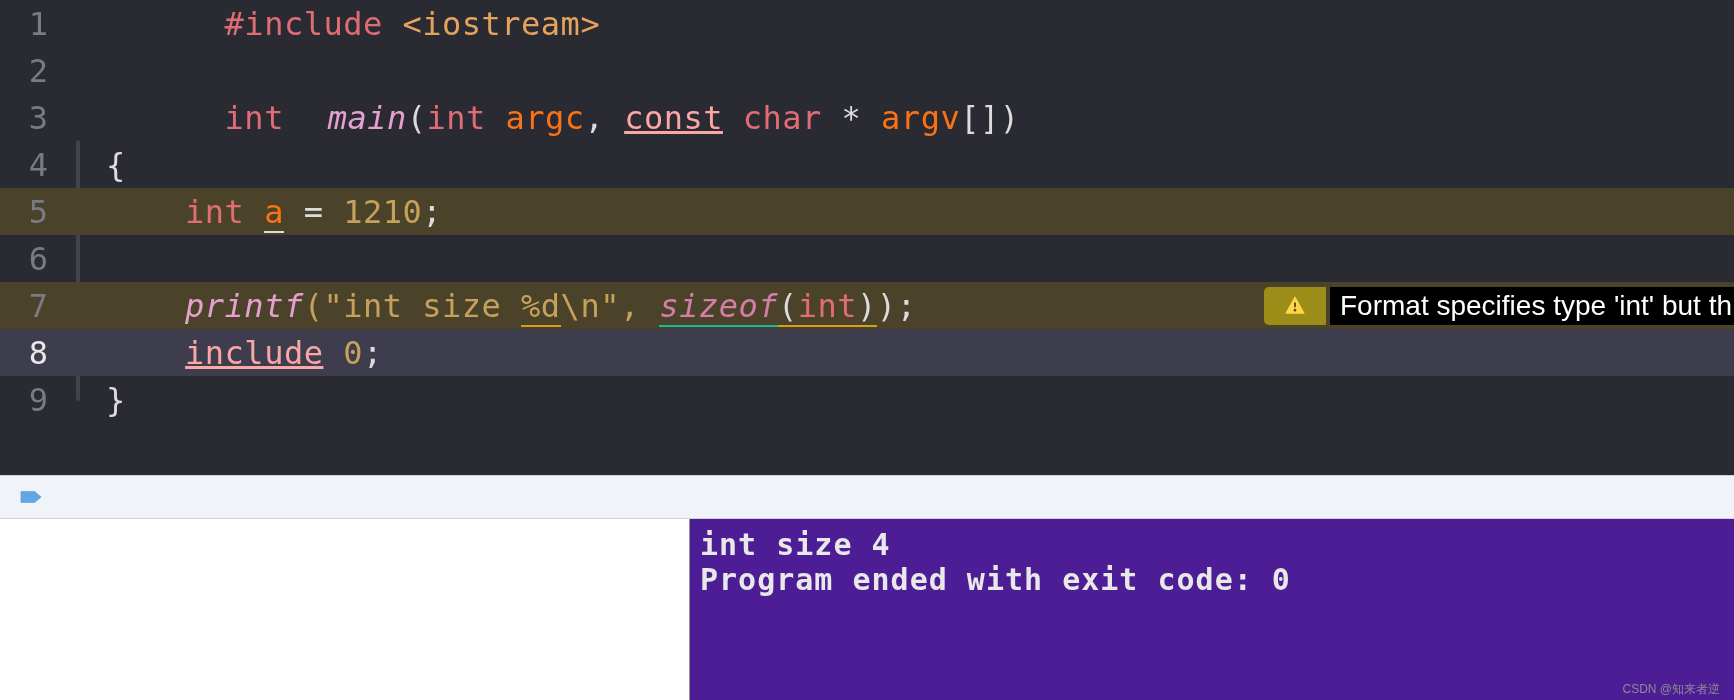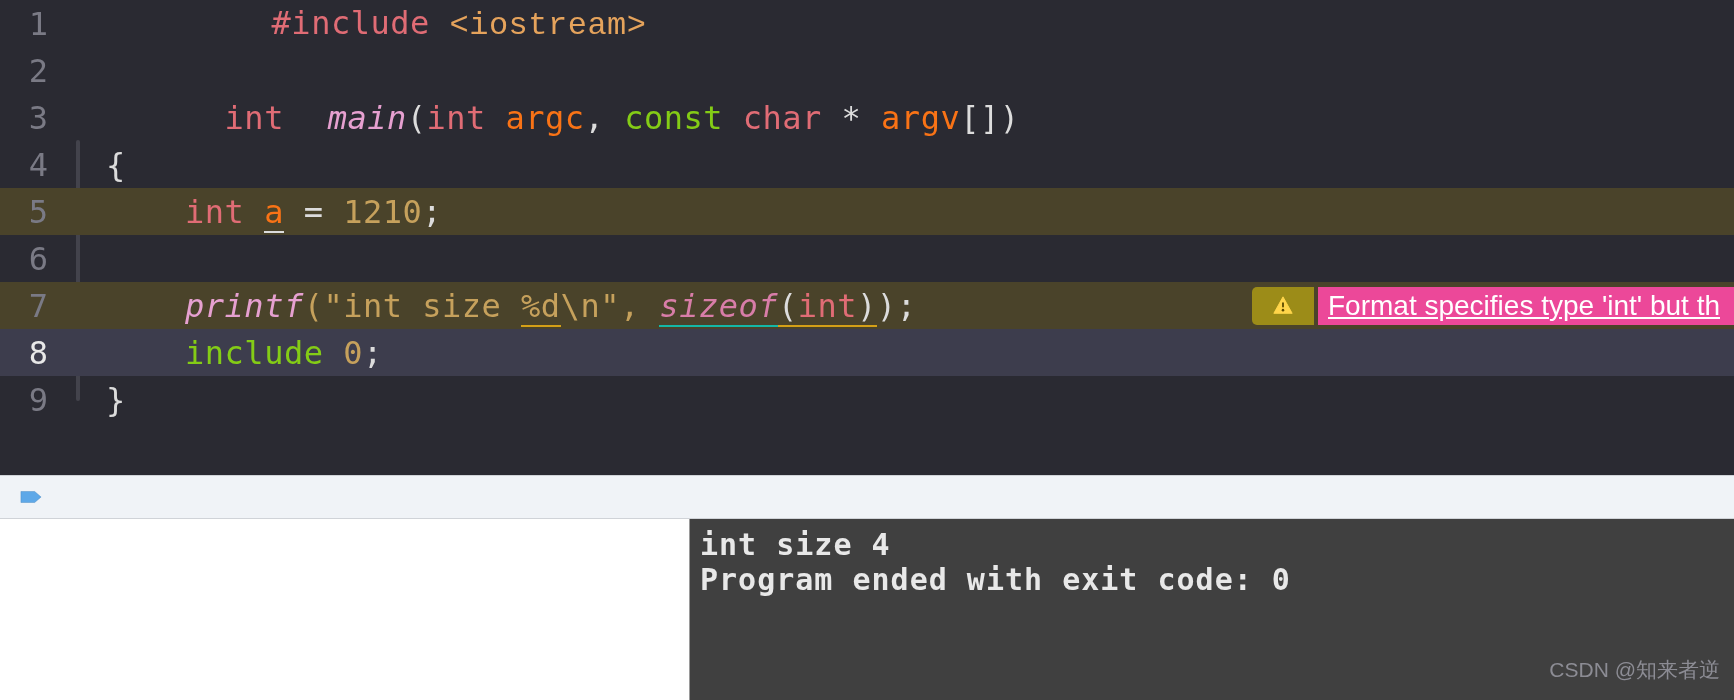--- a/index.html
+++ b/index.html
@@ -4,51 +4,51 @@
 <style>
   * { margin:0; padding:0; box-sizing:border-box; }
   html,body { width:1734px; height:700px; font-family:"SF Mono","Menlo","Consolas",monospace; overflow:hidden; background:#fff; }
   .editor { background:#2a2a32; color:#dcdcdc; height:475px; width:100%; position:relative; }
   .line { display:flex; height:47px; align-items:center; font-size:32px; position:relative; }
   .line-no { width:58px; text-align:right; padding-right:10px; color:#7a7a85; flex-shrink:0; user-select:none; }
   .line.current .line-no { color:#e8e8e8; font-weight:500; }
   .code { white-space:pre; letter-spacing:0.5px; padding-left:48px; }
   .indent-guide { position:absolute; left:76px; top:140px; width:4px; height:261px; background:#55555e; opacity:0.6; border-radius:2px; }
   
-  .tok-preproc { color:#e06c75;margin-left:47px; }
-  .tok-angle   { color:#e5a35c;font-family:Liberation Mono, monospace; }
-  .tok-keyword { color:#84cc16; }
+  .tok-preproc { color:#e06c75; }
+  .tok-angle   { color:#e5a35c; }
+  .tok-keyword { color:#fca5a5;text-decoration:underline; }
   .tok-builtin-type { color:#e06c75; }
   .tok-func    { color:#e6a0d0; font-style:italic;margin-left:24px; }
   .tok-funccall{ color:#e6a0d0; font-style:italic; }
   .tok-ident   { color:#f97316; }
   .tok-ident.underline { border-bottom:2px solid #dcdcdc; }
   .tok-num     { color:#c6a15c; }
   .tok-str     { color:#c6a15c; }
   .tok-fmt     { color:#c6a15c; border-bottom:2px solid #d4a017; }
   .tok-op      { color:#dcdcdc; }
   .tok-sizeof  { color:#d87da8; border-bottom:2px solid #14b8a6; font-style:italic; }
   .tok-sizeof-arg { color:#e06c75; border-bottom:2px solid #d4a017; }
   .tok-paren   { color:#dcdcdc; }
   .tok-paren.underline { border-bottom:2px solid #d4a017; }
   .row-highlight-warn { background:#4a432a; }
   .row-highlight-sel  { background:#3d3d4d; }
   
   .warn-wrap { position:absolute; right:0; top:0; height:100%; display:flex; align-items:center; }
   .warn-icon-box { width:62px; height:38px; background:#9c8c18; border-radius:5px 0 0 5px; display:flex; align-items:center; justify-content:center; margin-right:4px; }
   .warn-icon { width:22px; height:22px; }
-  .warn-text-box { background:#ec4899; color:#fff; font-family:-apple-system,Helvetica,Arial,sans-serif; font-size:28px; height:38px; display:flex; align-items:center; padding:0 14px 0 10px; border-radius:0; white-space:nowrap; overflow:hidden; max-width:654px;text-decoration:underline; }
+  .warn-text-box { background:#000000; color:#fff; font-family:-apple-system,Helvetica,Arial,sans-serif; font-size:28px; height:38px; display:flex; align-items:center; padding:0 2px 0 10px; border-radius:0; white-space:nowrap; overflow:hidden; max-width:654px; }
   
   .breadcrumb-bar { height:44px; width:100%; background:#f0f3f7; display:flex; align-items:center; padding-left:20px; border-top:1px solid #d0d3d8; border-bottom:1px solid #d0d3d8; }
   .tag-icon { width:22px; height:14px; }
   
   .bottom { display:flex; height:181px; width:100%; }
   .bottom-left { width:690px; height:100%; background:#ffffff; border-right:1px solid #9a9a9a; }
-  .console { flex:1; background:#404040; color:#e8e8e8; font-size:30px; font-weight:700; padding:8px 10px 0 10px; white-space:pre; font-family:"Menlo","Consolas",monospace; letter-spacing:1px; position:relative; }
-  .watermark { position:absolute; right:14px; bottom:16px; color:#8c8c94; font-size:21px; font-family:-apple-system,Helvetica,sans-serif; font-weight:400; letter-spacing:0; }
+  .console { flex:1; background:#4c1d95; color:#e8e8e8; font-size:30px; font-weight:700; padding:8px 10px 0 10px; white-space:pre; font-family:"Menlo","Consolas",monospace; letter-spacing:1px; position:relative; }
+  .watermark { position:absolute; right:14px; bottom:2px; color:#8c8c94; font-size:12px; font-family:-apple-system,Helvetica,sans-serif; font-weight:400; letter-spacing:0; }
 </style>
 </head>
 <body>
 
 <div class="editor">
   <div class="indent-guide"></div>
 
   <div class="line">
     <div class="line-no">1</div>
     <div class="code">

